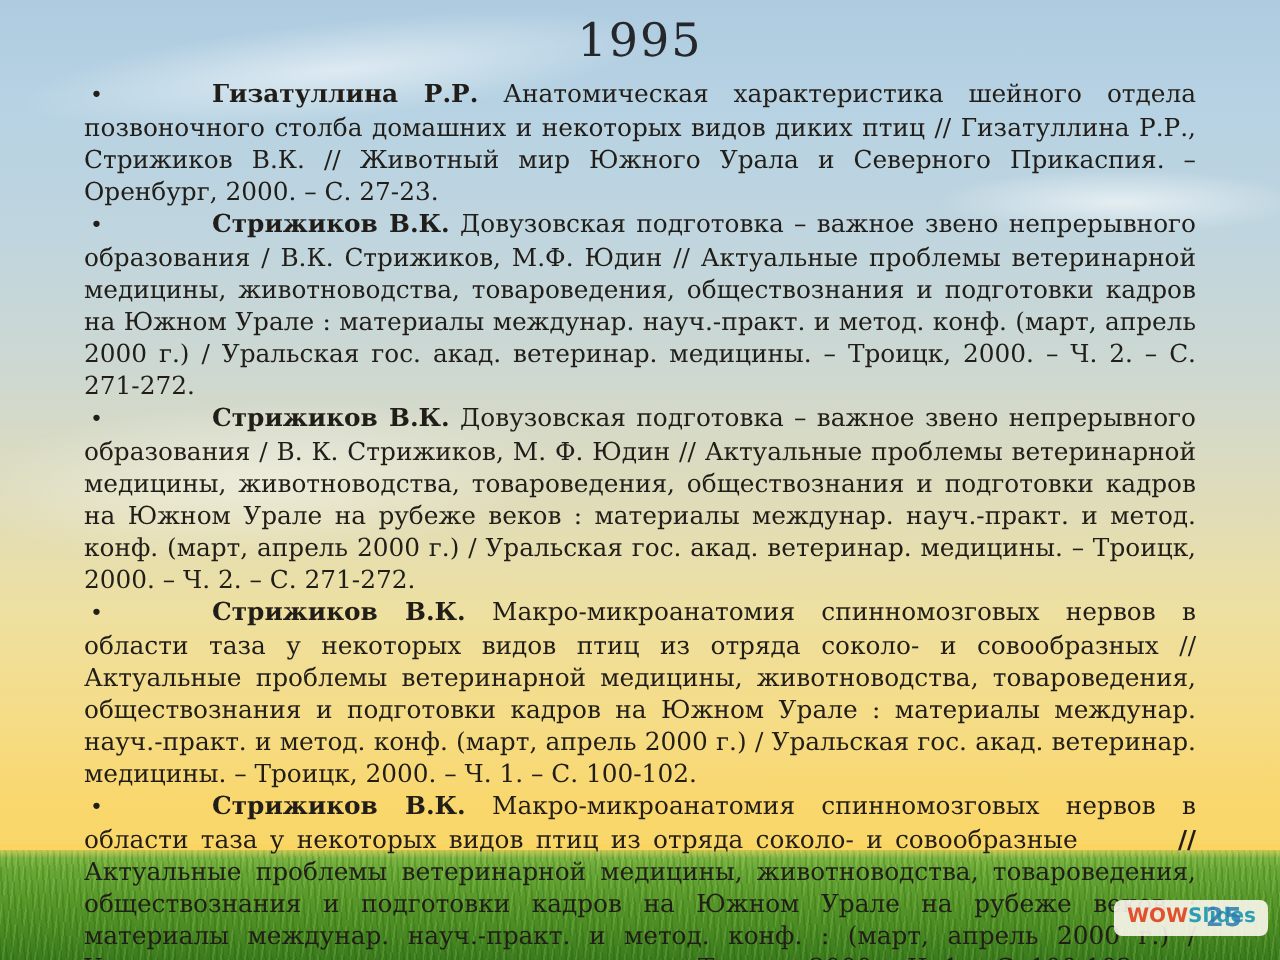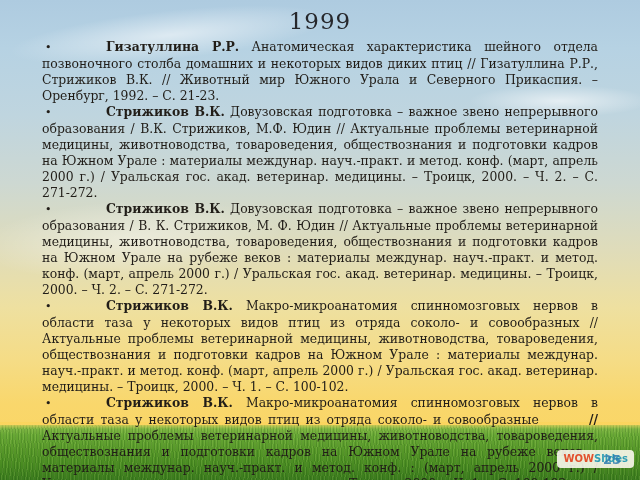--- a/index.html
+++ b/index.html
@@ -88,24 +88,24 @@
 </head>
 <body>
 
 <div class="slide">
   <div class="sky"></div>
   <div class="cloud cloud-1"></div>
   <div class="cloud cloud-2"></div>
   <div class="cloud cloud-3"></div>
   <div class="grass"></div>
 
-  <h1 class="title">1999</h1>
+  <h1 class="title">1995</h1>
 
   <div class="bullets">
-      <p class="entry"><span class="glyph">•</span><span class="b">Гизатуллина Р.Р.</span><span> Анатомическая характеристика шейного отдела позвоночного столба домашних и некоторых видов диких птиц // Гизатуллина Р.Р., Стрижиков В.К. // Животный мир Южного Урала и Северного Прикаспия. – Оренбург, 1992. – С. 21-23.</span></p>
+      <p class="entry"><span class="glyph">•</span><span class="b">Гизатуллина Р.Р.</span><span> Анатомическая характеристика шейного отдела позвоночного столба домашних и некоторых видов диких птиц // Гизатуллина Р.Р., Стрижиков В.К. // Животный мир Южного Урала и Северного Прикаспия. – Оренбург, 2000. – С. 27-23.</span></p>
       <p class="entry"><span class="glyph">•</span><span class="b">Стрижиков В.К.</span><span> Довузовская подготовка – важное звено непрерывного образования / В.К. Стрижиков, М.Ф. Юдин // Актуальные проблемы ветеринарной медицины, животноводства, товароведения, обществознания и подготовки кадров на Южном Урале : материалы междунар. науч.-практ. и метод. конф. (март, апрель 2000 г.) / Уральская гос. акад. ветеринар. медицины. – Троицк, 2000. – Ч. 2. – С. 271-272.</span></p>
       <p class="entry"><span class="glyph">•</span><span class="b">Стрижиков В.К.</span><span> Довузовская подготовка – важное звено непрерывного образования / В. К. Стрижиков, М. Ф. Юдин // Актуальные проблемы ветеринарной медицины, животноводства, товароведения, обществознания и подготовки кадров на Южном Урале на рубеже веков : материалы междунар. науч.-практ. и метод. конф. (март, апрель 2000 г.) / Уральская гос. акад. ветеринар. медицины. – Троицк, 2000. – Ч. 2. – С. 271-272.</span></p>
       <p class="entry"><span class="glyph">•</span><span class="b">Стрижиков В.К.</span><span> Макро-микроанатомия спинномозговых нервов в области таза у некоторых видов птиц из отряда соколо- и совообразных // Актуальные проблемы ветеринарной медицины, животноводства, товароведения, обществознания и подготовки кадров на Южном Урале : материалы междунар. науч.-практ. и метод. конф. (март, апрель 2000 г.) / Уральская гос. акад. ветеринар. медицины. – Троицк, 2000. – Ч. 1. – С. 100-102.</span></p>
       <p class="entry"><span class="glyph">•</span><span class="b">Стрижиков В.К.</span><span> Макро-микроанатомия спинномозговых нервов в области таза у некоторых видов птиц из отряда соколо- и совообразные </span><span class="b">//</span><span> Актуальные проблемы ветеринарной медицины, животноводства, товароведения, обществознания и подготовки кадров на Южном Урале на рубеже веков : материалы междунар. науч.-практ. и метод. конф. : (март, апрель 2000 г.) / Уральская гос. акад. ветеринар. медицины .— Троицк, 2000. – Ч. 1. – С. 100-102.</span></p>
     </div>
 
   <a class="watermark"><span class="wow">WOW</span><span class="slides">Slides</span></a>
   <div class="page-num">25</div>
 </div>
 

